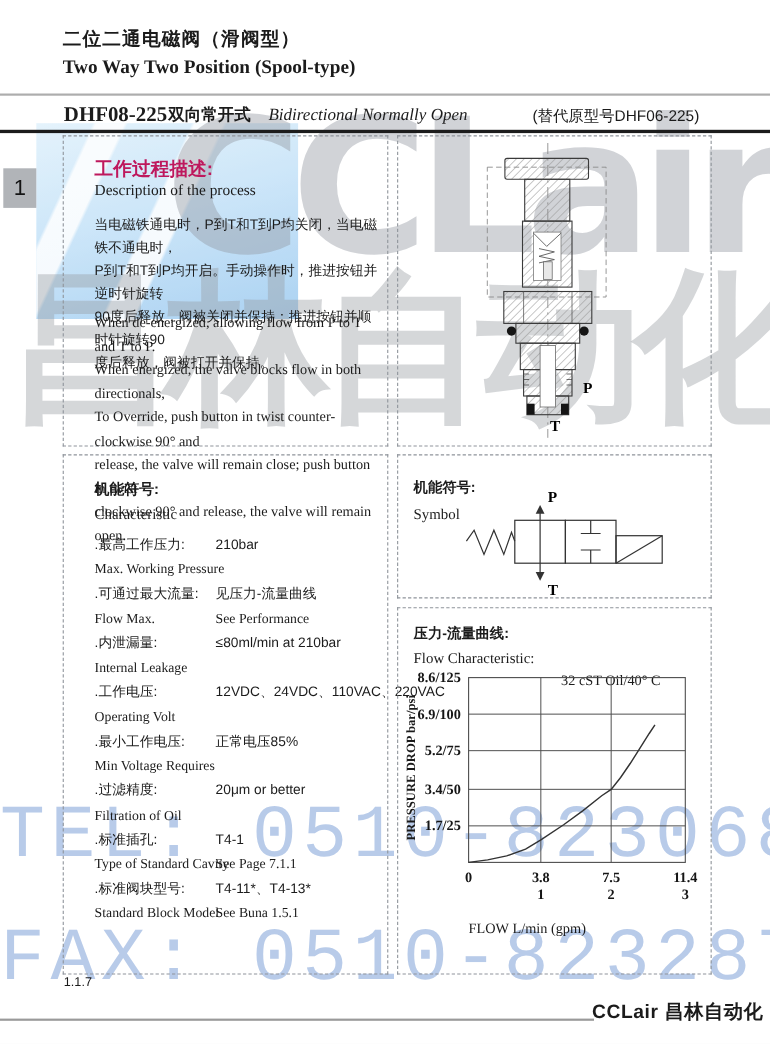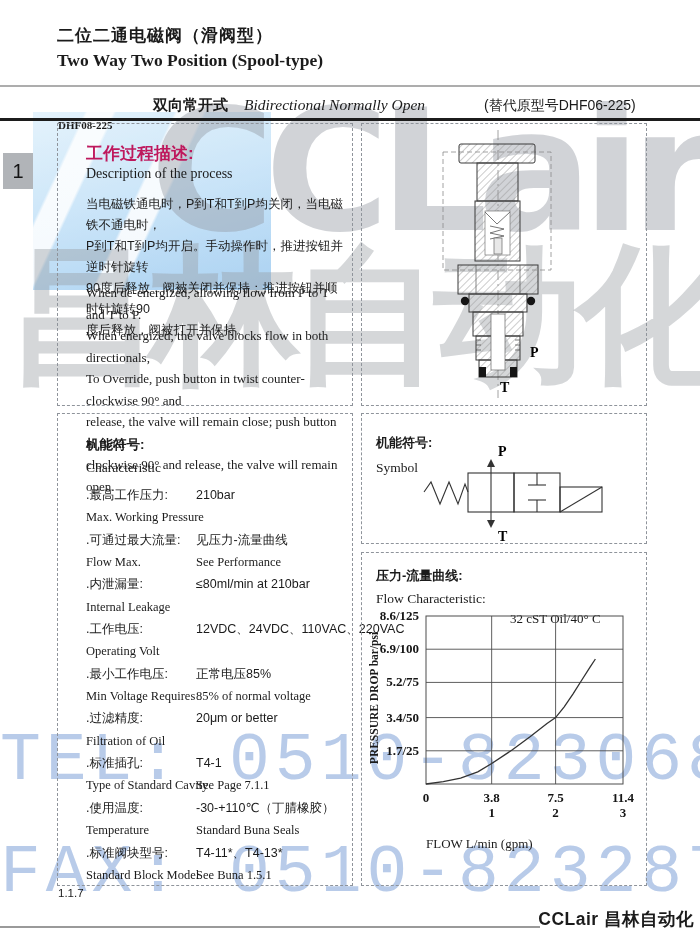--- a/index.html
+++ b/index.html
@@ -23,21 +23,21 @@
   .wm-blue{left:0;font-family:Liberation Mono, monospace;font-size:68px;line-height:60px;
     letter-spacing:5px;color:rgba(125,160,215,.55);}
   .wm-tel{top:731px;}
   .wm-fax{top:843px;}
 
   
   .title-cn{left:57px;top:24px;font-size:17px;font-weight:700;letter-spacing:1px;}
   .title-en{left:57px;top:50px;font-size:17.5px;font-weight:600;}
   .rule1{left:0;top:85px;width:700px;height:2px;background:#adadad;}
   .model-row{left:0;top:93px;width:700px;height:24px;line-height:24px;}
-  .model{left:58px;font-size:11px;font-weight:600;margin-top:20px;}
+  .model{left:58px;font-size:19px;font-weight:600;}
   .model-type-cn{left:153px;font-size:15px;font-weight:600;}
   .model-type-en{left:244px;font-size:15.5px;font-style:italic;}
   .model-note{left:484px;font-size:14px;}
   .rule2{left:0;top:118px;width:700px;height:2.5px;background:#1c1c1c;}
 
   .tab1{left:3px;top:153px;width:30px;height:36px;background:#b1b4b8;
         text-align:center;line-height:36px;font-size:20px;color:#141414;}
 
   
   .dbox{position:absolute;border:1px dashed #8f949b;box-sizing:border-box;background:transparent;}
@@ -193,39 +193,32 @@
         <div class="spec-row">
           <span class="sl-cn">.工作电压:</span>
           <span class="sv-cn">12VDC、24VDC、110VAC、220VAC</span>
           <span class="sl-en">Operating Volt</span>
           <span class="sv-en"></span>
         </div>
         <div class="spec-row">
           <span class="sl-cn">.最小工作电压:</span>
           <span class="sv-cn">正常电压85%</span>
           <span class="sl-en">Min Voltage Requires</span>
-          <span class="sv-en">85% of normal voltage</span>
         </div>
         <div class="spec-row">
           <span class="sl-cn">.过滤精度:</span>
           <span class="sv-cn">20μm or better</span>
           <span class="sl-en">Filtration of Oil</span>
           <span class="sv-en"></span>
         </div>
         <div class="spec-row">
           <span class="sl-cn">.标准插孔:</span>
           <span class="sv-cn">T4-1</span>
           <span class="sl-en">Type of Standard Cavity</span>
           <span class="sv-en">See Page 7.1.1</span>
-        </div>
-        <div class="spec-row">
-          <span class="sl-cn">.使用温度:</span>
-          <span class="sv-cn">-30-+110℃（丁腈橡胶）</span>
-          <span class="sl-en">Temperature</span>
-          <span class="sv-en">Standard Buna Seals</span>
         </div>
         <div class="spec-row">
           <span class="sl-cn">.标准阀块型号:</span>
           <span class="sv-cn">T4-11*、T4-13*</span>
           <span class="sl-en">Standard Block Model</span>
           <span class="sv-en">See Buna 1.5.1</span>
         </div>
       </div>
   </div>
 

